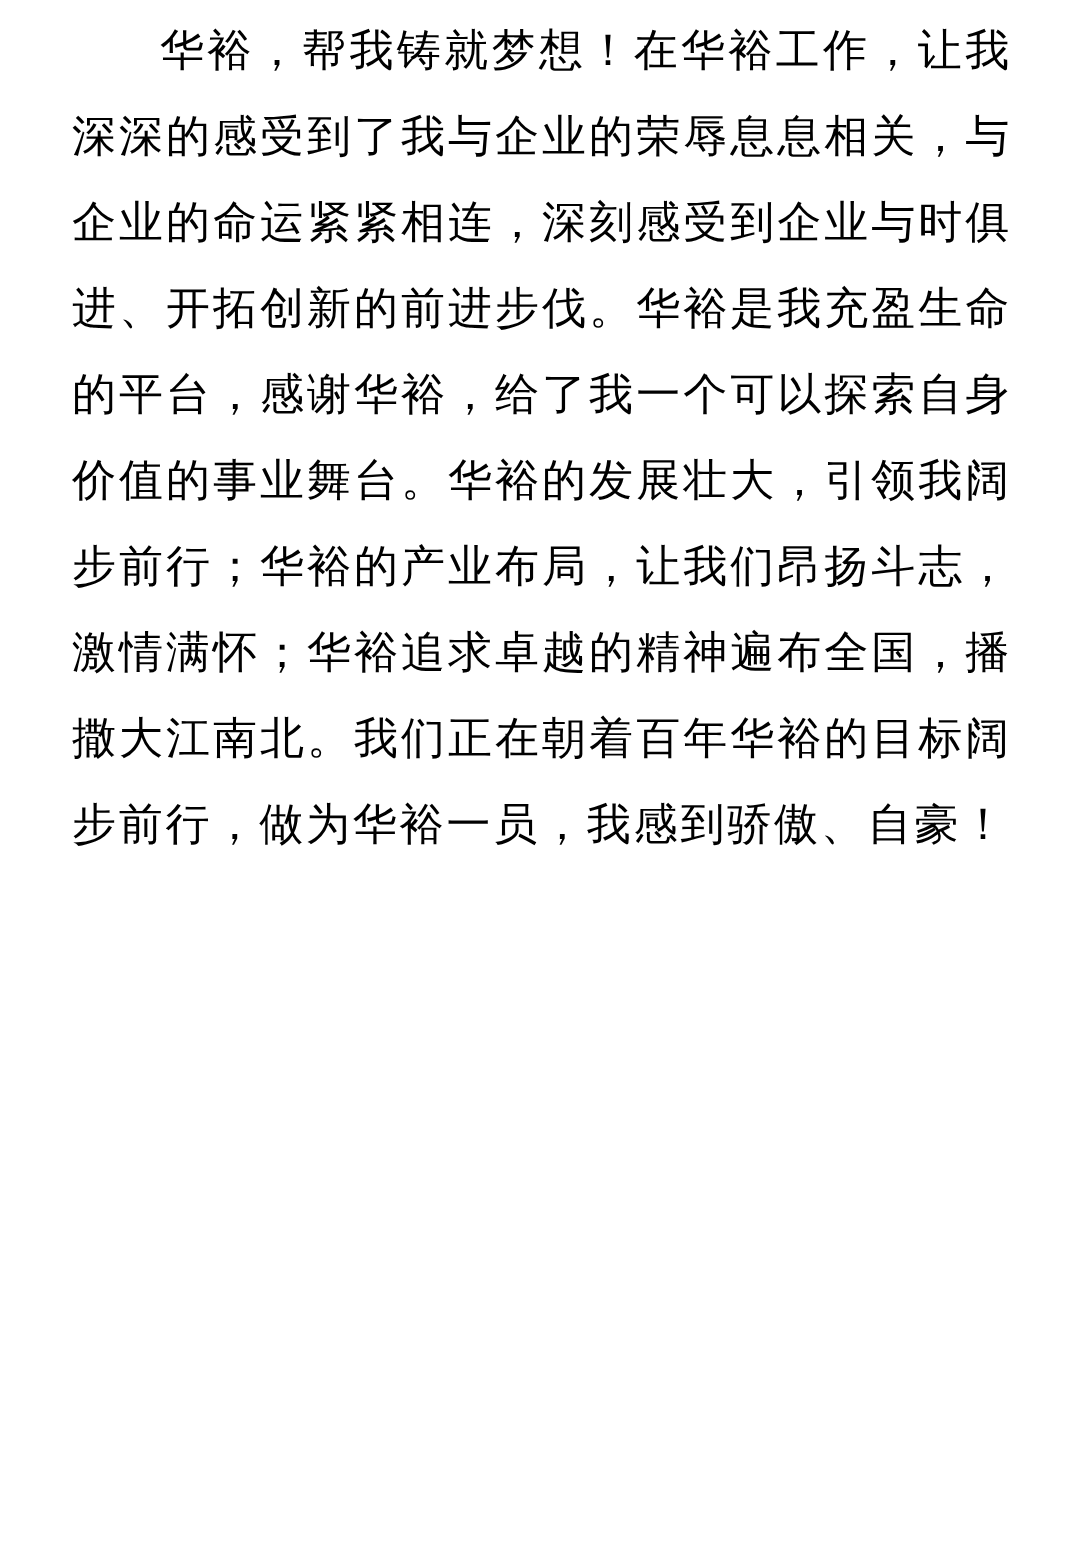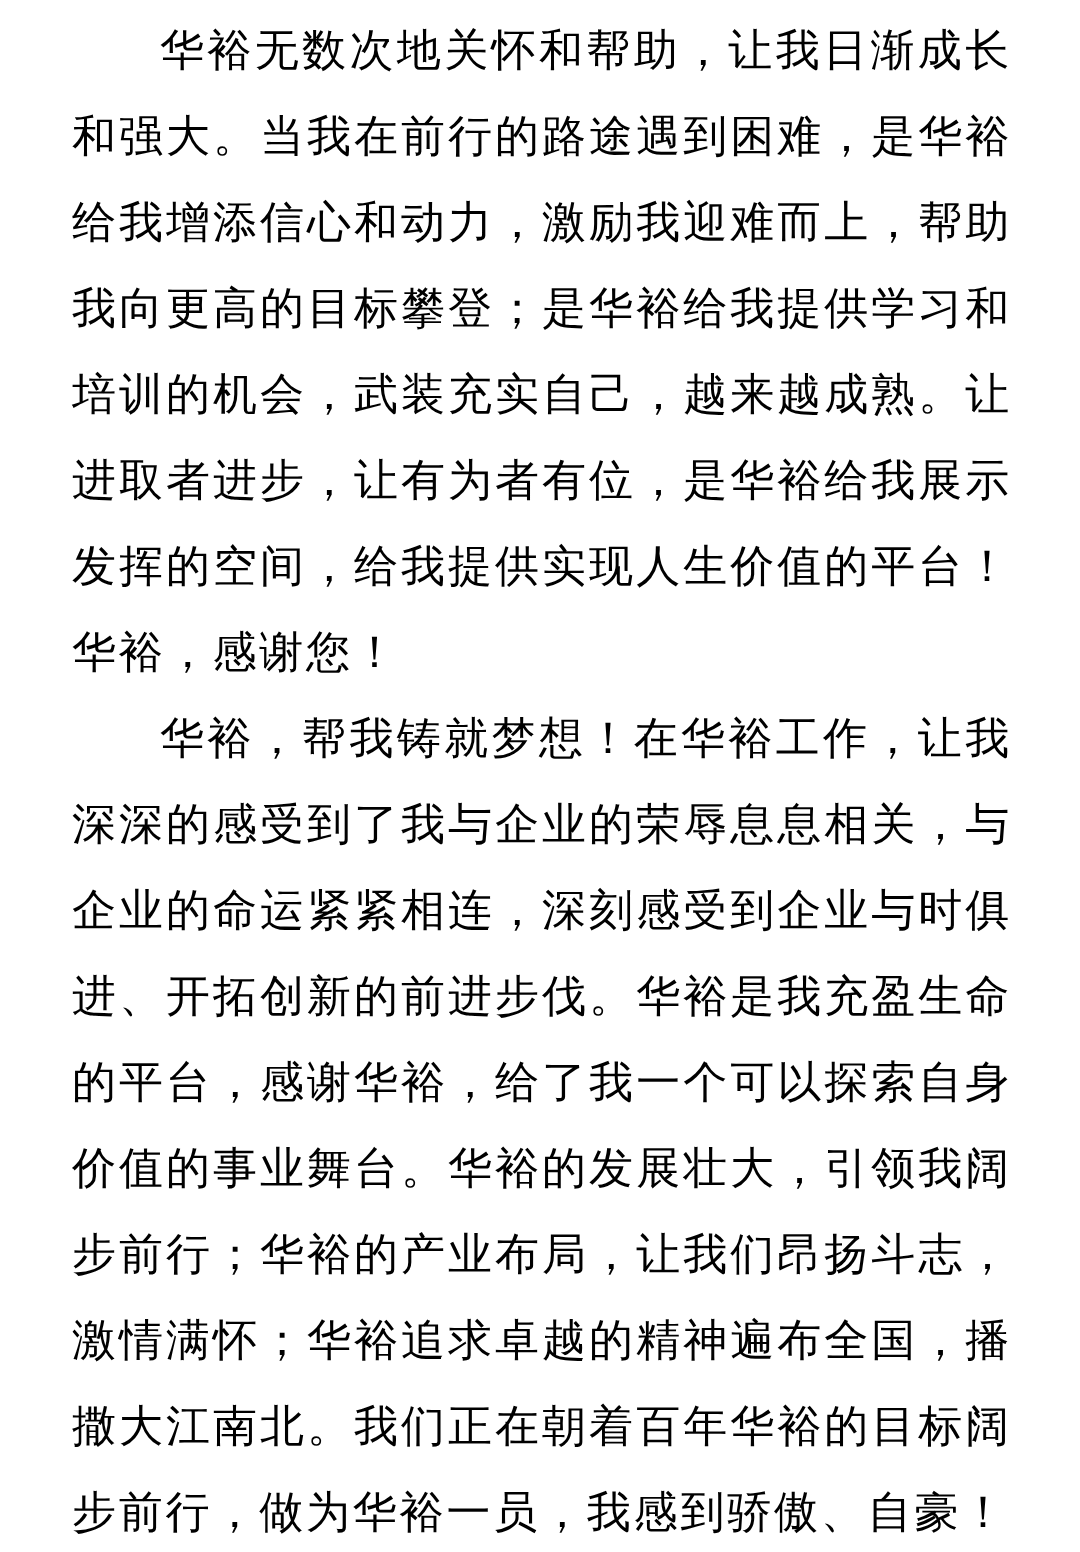--- a/index.html
+++ b/index.html
@@ -33,15 +33,14 @@
     text-justify: inter-character;
     text-indent: 88px;
     word-break: normal;
     overflow-wrap: break-word;
   }
 </style>
 </head>
 <body>
 
 <div class="doc-page">
-  <p class="doc-paragraph">华裕无数次地关怀和帮助，让我日渐成长和强大。当我在前行的路途遇到困难，是华裕给我增添信心和动力，激励我迎难而上，帮助我向更高的目标攀登；是华裕给我提供学习和培训的机会，武装充实自己，越来越成熟。让进取者进步，让有为者有位，是华裕给我展示发挥的空间，给我提供实现人生价值的平台！华裕，感谢您！</p>
   <p class="doc-paragraph">华裕，帮我铸就梦想！在华裕工作，让我深深的感受到了我与企业的荣辱息息相关，与企业的命运紧紧相连，深刻感受到企业与时俱进、开拓创新的前进步伐。华裕是我充盈生命的平台，感谢华裕，给了我一个可以探索自身价值的事业舞台。华裕的发展壮大，引领我阔步前行；华裕的产业布局，让我们昂扬斗志，激情满怀；华裕追求卓越的精神遍布全国，播撒大江南北。我们正在朝着百年华裕的目标阔步前行，做为华裕一员，我感到骄傲、自豪！</p>
 </div>
 
 </body></html>

